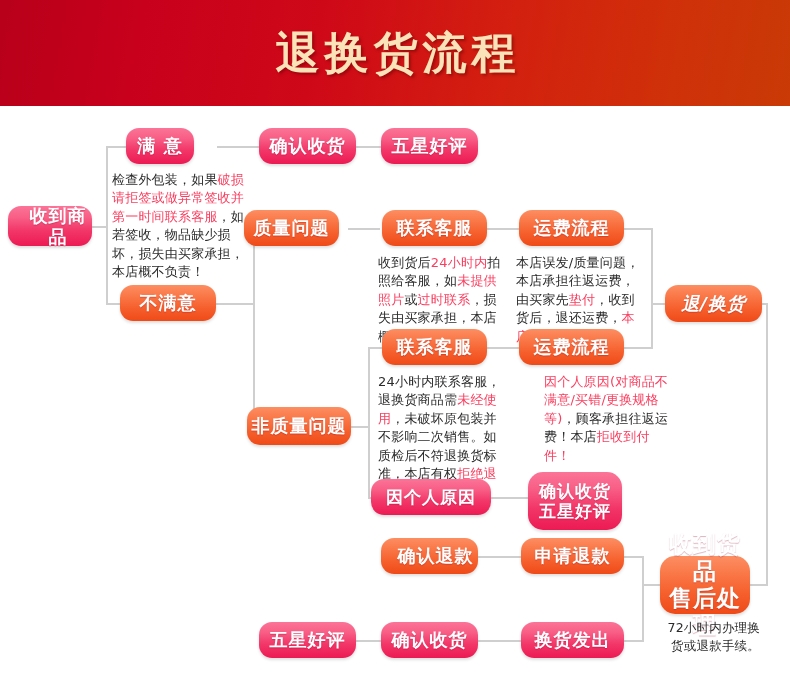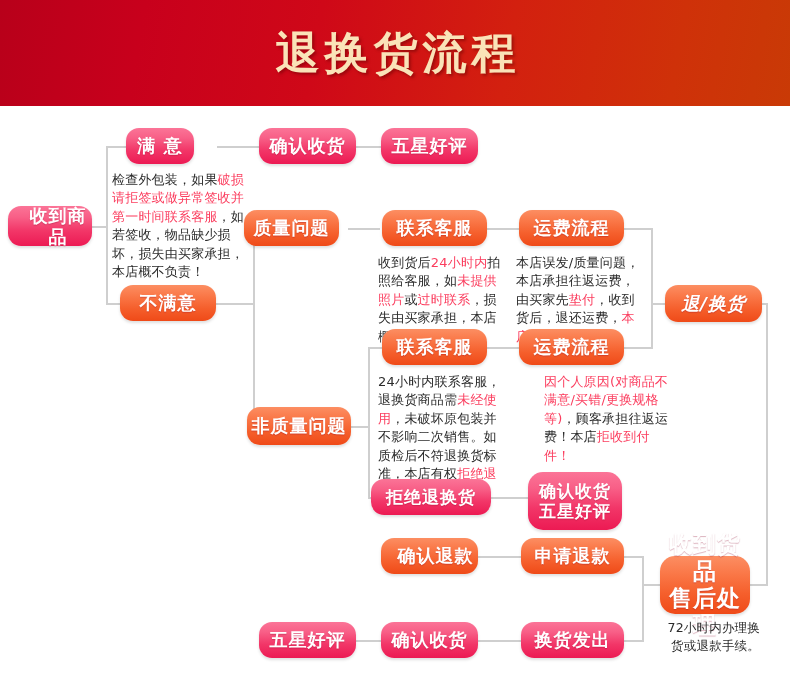--- a/index.html
+++ b/index.html
@@ -187,21 +187,21 @@
   <div class="pill orange" style="left:382px; top:223px; width:105px; height:36px; font-size:18px;">联系客服</div>
 
   <div class="pill orange" style="left:519px; top:223px; width:105px; height:36px; font-size:18px;">运费流程</div>
 
   <div class="note" style="left:378px; top:267px; width:125px;">24小时内联系客服，退换货商品需<em>未经使用</em>，未破坏原包装并不影响二次销售。如质检后不符退换货标准，本店有权<em>拒绝退换货!</em></div>
 
   <div class="note" style="left:516px; top:267px; width:128px;margin-left:28px;"><em>因个人原因(对商品不满意/买错/更换规格等)</em>，顾客承担往返运费！本店<em>拒收到付件！</em></div>
 
   <div class="pill orange" style="left:665px; top:179px; width:97px; height:37px; font-size:18px;font-style:italic;">退/换货</div>
 
-  <div class="pill pink" style="left:371px; top:373px; width:120px; height:36px; font-size:17px;">拒绝退换货</div>
+  <div class="pill pink" style="left:371px; top:373px; width:120px; height:36px; font-size:17px;">因个人原因</div>
 
   <div class="pill pink two-line" style="left:528px; top:366px; width:94px; height:58px; font-size:17px; flex-direction:column;">
     <span>确认收货</span>
     <span>五星好评</span>
   </div>
 
   <div class="pill orange" style="left:381px; top:432px; width:97px; height:36px; font-size:18px;padding-left:12px;">确认退款</div>
 
   <div class="pill orange" style="left:521px; top:432px; width:103px; height:36px; font-size:18px;">申请退款</div>
 

